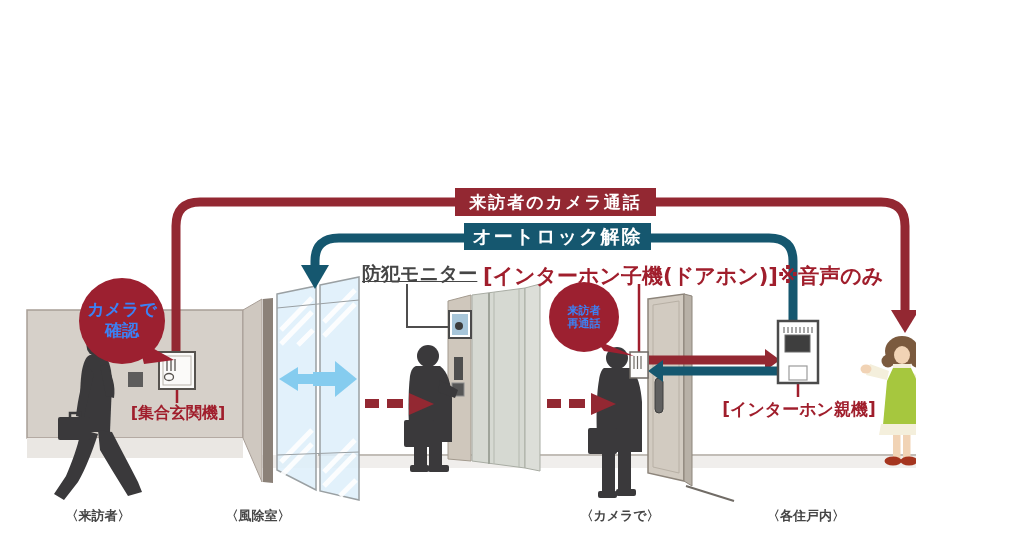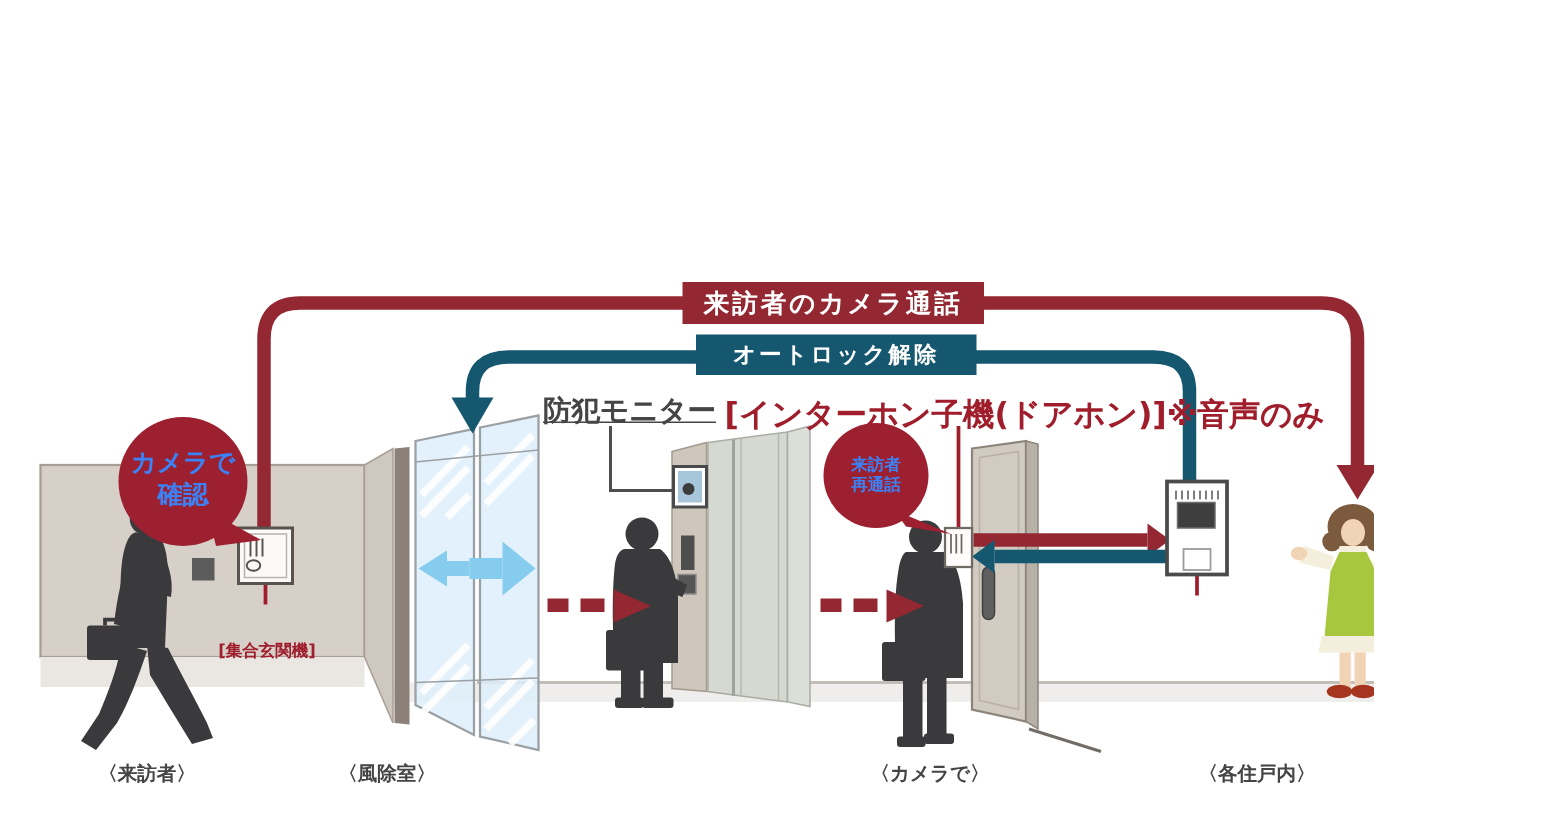--- a/index.html
+++ b/index.html
@@ -227,33 +227,34 @@
       <polygon class="fill-bubble" points="138,340 174,360 144,364"></polygon>
       <circle class="fill-bubble" cx="122" cy="321" r="43"></circle>
     </g>
     <g>
       <polygon class="fill-bubble" points="596,340 634,356 604,351"></polygon>
       <circle class="fill-bubble" cx="584" cy="317" r="35"></circle>
     </g>
   </svg>
 
   <div class="abs banner red" style="left:455px;top:188px;width:201px;height:28px;">来訪者のカメラ通話</div>
-  <div class="abs banner teal" style="left:464px;top:223px;width:187px;height:27px;font-size:15px;">オートロック解除</div>
+  <div class="abs banner teal" style="left:464px;top:223px;width:187px;height:27px;font-size:19px;">オートロック解除</div>
 
   <div class="abs bubble-text" style="left:122px;top:320px;font-size:17px;">
     <div>カメラで</div>
     <div>確認</div>
   </div>
   <div class="abs bubble-text" style="left:584px;top:317px;font-size:11px;">
     <div>来訪者</div>
     <div>再通話</div>
   </div>
 
   <div class="abs lbl-dark" style="left:362px;top:261px;font-size:19px;">防犯モニター</div>
   <div class="abs lbl-red" style="left:483px;top:262px;font-size:21px;">[インターホン子機(ドアホン)]※音声のみ</div>
-  <div class="abs lbl-red" style="left:178px;top:403px;font-size:11px;transform:translateX(-50%);margin-top:23px;">[集合玄関機]</div>
+  <div class="abs lbl-red" style="left:178px;top:403px;font-size:16px;transform:translateX(-50%);">[集合玄関機]</div>
+  <div class="abs lbl-red" style="left:799px;top:398px;font-size:17px;transform:translateX(-50%);">[インターホン親機]</div>
 
   <div class="abs area-label" style="left:98px;top:507px;">〈来訪者〉</div>
   <div class="abs area-label" style="left:258px;top:507px;">〈風除室〉</div>
   <div class="abs area-label" style="left:620px;top:507px;">〈カメラで〉</div>
-  <div class="abs area-label" style="left:806px;top:507px;margin-left:32px;">〈各住戸内〉</div>
+  <div class="abs area-label" style="left:806px;top:507px;">〈各住戸内〉</div>
   <div class="abs lbl-dark" style="left:974px;top:505px;font-size:20px;transform:translateX(-50%);">概念図</div>
 </div>
 
 </body></html>

